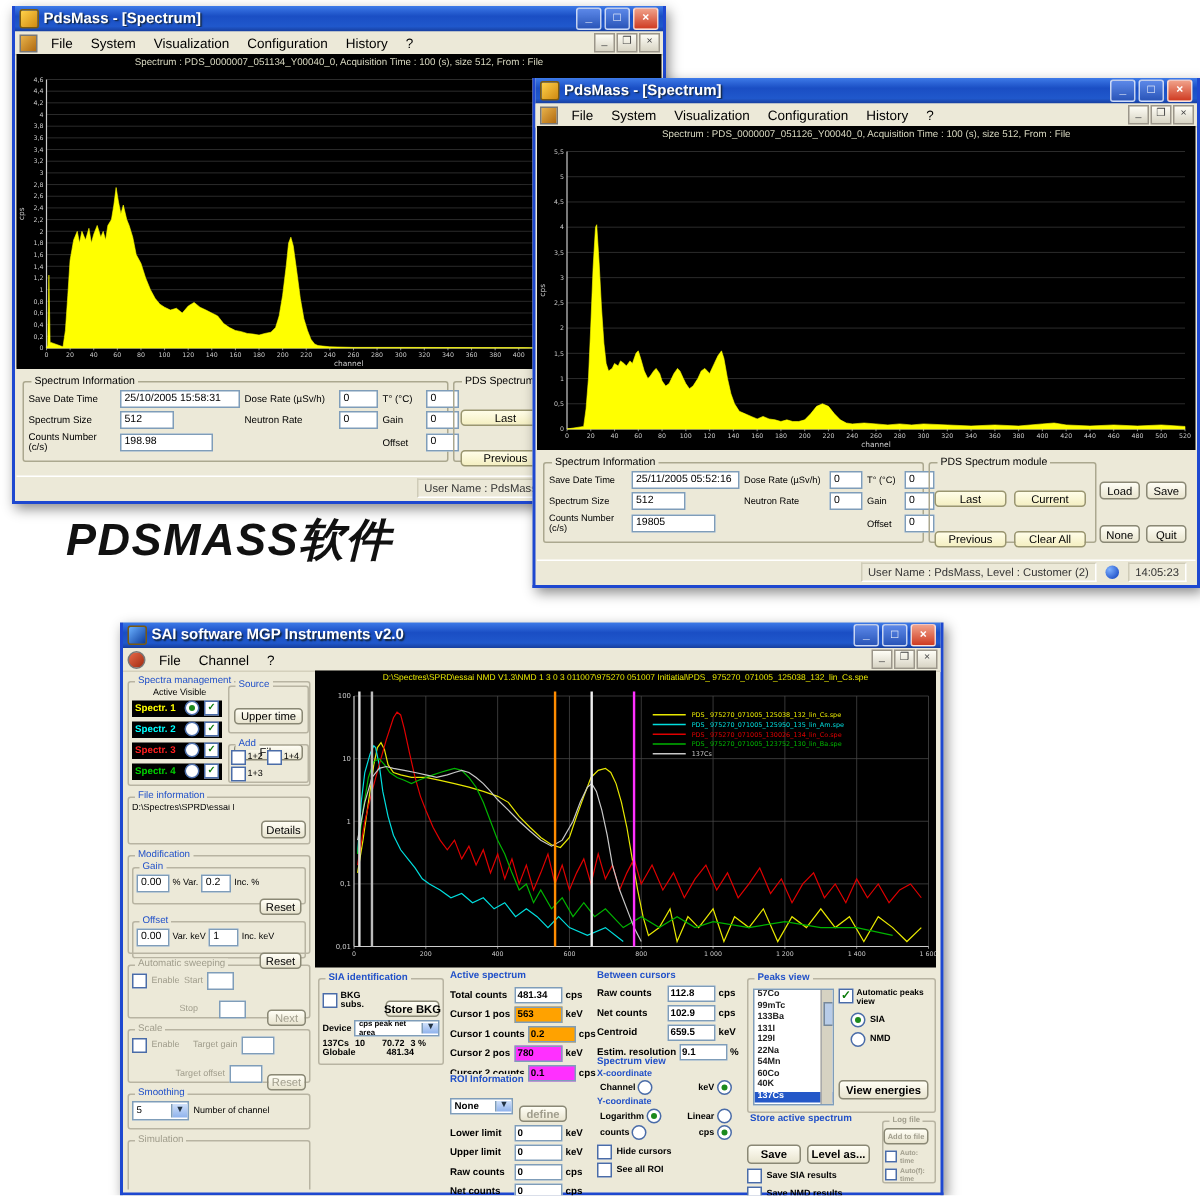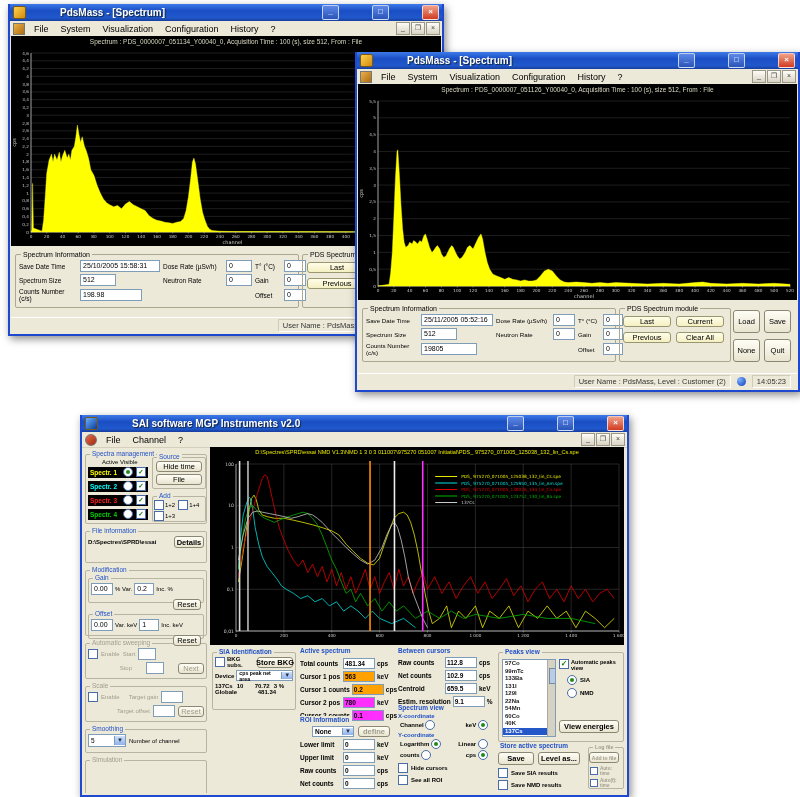--- a/index.html
+++ b/index.html
@@ -1,38 +1,38 @@
 <!DOCTYPE html>
 <html><head>
 <meta charset="utf-8">
 <style>
   html,body{margin:0;padding:0;background:#fff;font-family:"Liberation Sans",sans-serif;}
   #stage{position:relative;width:800px;height:797px;overflow:hidden;background:#fff;}
   .win{position:absolute;background:#ece9d8;border:2px solid #1e48d0;border-top:none;box-shadow:2px 3px 8px rgba(0,0,0,.45);}
   .titlebar{height:17px;display:flex;align-items:center;padding:0 3px;color:#fff;font-weight:bold;font-size:10px;
-    background:linear-gradient(180deg,#3d7ae8 0%,#1a4ec4 40%,#2058cc 80%,#163e9e 100%);gap:31px;}
+    background:linear-gradient(180deg,#3d7ae8 0%,#1a4ec4 40%,#2058cc 80%,#163e9e 100%);}
   .app-icon{width:11px;height:11px;margin-right:3px;border-radius:2px;background:linear-gradient(135deg,#ffd24a,#d08a12);border:1px solid #7a5a10;flex:none;}
   .t-title{flex:1;white-space:nowrap;overflow:hidden;text-shadow:1px 1px 1px #123;}
   .t-btn{width:15px;height:13px;margin-left:2px;flex:none;border-radius:2px;border:1px solid rgba(255,255,255,.7);
     background:linear-gradient(#5c88e8,#2a55b8);color:#fff;font-size:8px;line-height:11px;text-align:center;}
   .t-close{background:linear-gradient(#f0a088,#cf3b22);}
   .menubar{height:15px;display:flex;align-items:center;font-size:9px;color:#000;background:#ece9d8;border-bottom:1px solid #d4d0bc;padding:0 2px;}
   .menu-item{padding:0 6px;}
   .menu-icon{width:10px;height:10px;background:linear-gradient(135deg,#e8b24a,#b06a10);border:1px solid #777;margin:0 3px 0 1px;flex:none;}
   .mdi{margin-left:auto;display:flex;gap:1px;}
   .mdi-btn{width:12px;height:11px;border:1px solid #9b968a;background:linear-gradient(#fefdf6,#d8d4c4);font-size:7px;line-height:9px;text-align:center;color:#444;}
   .client{position:relative;background:#000;overflow:hidden;}
   .spec-header{height:11px;line-height:11px;text-align:center;font-size:6.5px;color:#d8d8c0;white-space:nowrap;}
   .group{position:relative;border:1px solid #aba88f;border-radius:2px;}
   .gtitle{position:absolute;top:-5px;left:5px;background:#ece9d8;padding:0 2px;font-size:7px;line-height:9px;color:#000;white-space:nowrap;}
   .gray,.gray .gtitle,.gray *{color:#a09d8c !important;}
   .field{display:inline-block;background:#fff;border:1px solid #7f9db9;font-size:7px;line-height:10px;height:10px;padding:0 2px;color:#000;
     white-space:nowrap;overflow:hidden;vertical-align:middle;}
   .xpbtn{display:inline-flex;align-items:center;justify-content:center;background:linear-gradient(#fffef5,#e8e4cf);
-    border:1px solid #8a8875;border-radius:3px;font-size:7.5px;color:#000;white-space:nowrap;}
+    border:1px solid #8a8875;border-radius:3px;font-size:7.5px;color:#000;white-space:nowrap;margin-top:11px;}
   .palebtn{background:linear-gradient(#fffde8,#f4efc2);border:1px solid #9a9670;}
   .statusbar{position:absolute;left:1px;right:1px;bottom:1px;height:15px;display:flex;align-items:center;justify-content:flex-end;
     gap:6px;font-size:7.5px;color:#333;background:#ece9d8;border-top:1px solid #fff;padding:0 6px;}
   .status-cell{border:1px solid #cfccb8;border-right-color:#fff;border-bottom-color:#fff;padding:0 4px;height:11px;line-height:11px;}
   .info-dot{width:9px;height:9px;border-radius:50%;background:radial-gradient(circle at 30% 30%,#7db0ff,#0a3bbb);flex:none;}
   .lvu-row{display:flex;align-items:center;gap:2px;margin:2px 2px;}
   .lvu-label{font-size:6.5px;flex:1;white-space:nowrap;}
   .lvu-val{background:#fff;border:1px solid #7f9db9;font-size:6.5px;height:9px;line-height:9px;width:28px;padding:0 1px;flex:none;}
   .lvu-unit{font-size:6.5px;width:13px;flex:none;}
   .cb{display:inline-block;width:8px;height:8px;background:#fff;border:1px solid #4a6ca8;vertical-align:middle;flex:none;
@@ -234,20 +234,21 @@
           <div class="xpbtn palebtn">Current</div>
           <div class="xpbtn palebtn">Previous</div>
           <div class="xpbtn palebtn">Clear All</div>
         </div>
     </div>
     <div class="statusbar">
       <span class="status-cell">User Name : PdsMass, Level : Customer (2)</span>
     </div>
   </div>
 
+  <div class="caption" style="left:44px;top:340px;z-index:0;">PDSMASS软件</div>
 
   <div class="win" style="left:355px;top:52px;width:441px;height:338px;z-index:2;">
     <div class="titlebar">
       <div class="app-icon"></div>
       <div class="t-title">PdsMass - [Spectrum]</div>
       <div class="t-btn">_</div>
       <div class="t-btn">□</div>
       <div class="t-btn t-close">×</div>
     </div>
     <div class="menubar">
@@ -422,21 +423,21 @@
       </div>
     </div>
 
     <div class="sidebar">
       <div class="sb-group" style="height:62px;">
         <div class="sb-title">Spectra management</div>
         <div style="position:absolute;left:66px;top:-2px;width:54px;">
           <div class="sb-group" style="margin:4px 0 0 0;height:26px;padding:3px 2px 1px;">
             <div class="sb-title">Source</div>
             <div style="display:grid;gap:2px;grid-template-columns:46px;justify-content:center;">
-                <div class="xpbtn">Hide time</div>
+                <div class="xpbtn">Upper time</div>
                 <div class="xpbtn">File</div>
               </div>
           </div>
           <div class="sb-group" style="margin:7px 0 0 0;height:20px;padding:3px 1px 1px;">
             <div class="sb-title">Add</div>
             <div id="add-opts" style="display:flex;flex-wrap:wrap;gap:1px 3px;">
                 <span style="display: inline-flex; align-items: center; gap: 1px;">
                   <span class="cb"></span>
                   <span class="tiny">1+2</span>
                 </span>
@@ -479,21 +480,21 @@
                 <span style="color: rgb(0, 208, 0); flex: 1 1 0%;">Spectr. 4</span>
                 <span class="radio"></span>
                 <span class="cb">✓</span>
               </div>
             </div>
           </div>
       </div>
 
       <div class="sb-group" style="height:24px;">
         <div class="sb-title">File information</div>
-        <div style="display:flex;align-items:center;gap:18px;font-weight:bold;">
+        <div style="display:flex;gap:18px;">
           <span class="tiny" style="flex:1;white-space:nowrap;overflow:hidden;">D:\Spectres\SPRD\essai N</span>
           <span class="xpbtn" style="width:28px;height:10px;">Details</span>
         </div>
       </div>
 
       <div class="sb-group" style="height:58px;">
         <div class="sb-title">Modification</div>
         <div class="sb-group" style="margin:3px 0 0;padding:4px 2px 1px;height:18px;">
           <div class="sb-title">Gain</div>
           <div style="display:flex;align-items:center;gap:2px;">
@@ -689,21 +690,21 @@
             <div class="lvu-row">
               <span class="lvu-label">Cursor 2 counts</span>
               <span class="lvu-val" style="background: rgb(255, 48, 255);">0.1</span>
               <span class="lvu-unit">cps</span>
             </div>
           </div>
       </div>
 
       <div class="pgroup" style="left:88px;top:74px;width:94px;height:66px;border:none;">
         <div class="pg-title" style="left:0;">ROI Information</div>
-        <div style="display:flex;align-items:center;gap:4px;padding:5px 2px 0;justify-content:flex-end;">
+        <div style="display:flex;align-items:center;gap:4px;padding:5px 2px 0;">
           <span class="dd" style="width:38px;height:9px;">
             <span>None</span>
             <span class="arrow" style="height:7px;line-height:7px;">▼</span>
           </span>
           <span class="xpbtn gray" style="width:30px;height:9px;">define</span>
         </div>
         <div>
             <div class="lvu-row">
               <span class="lvu-label">Lower limit</span>
               <span class="lvu-val">0</span>

